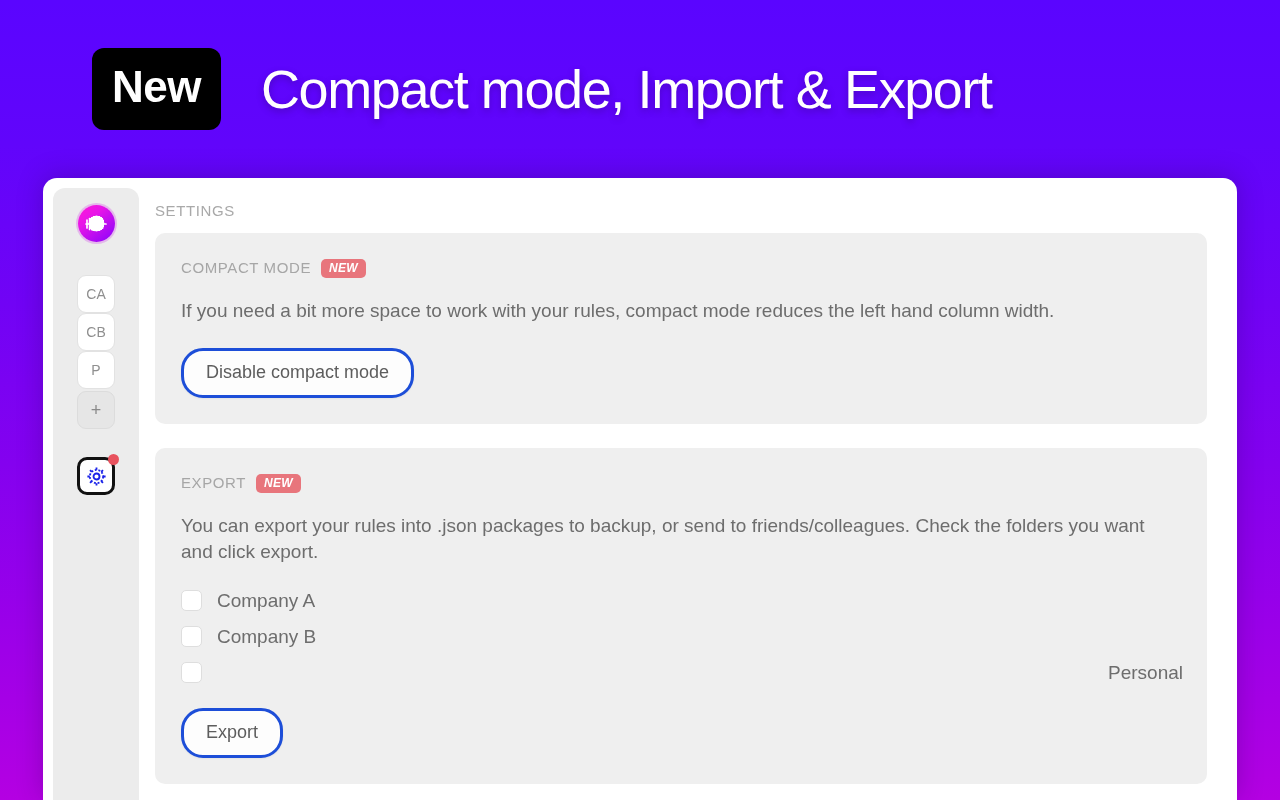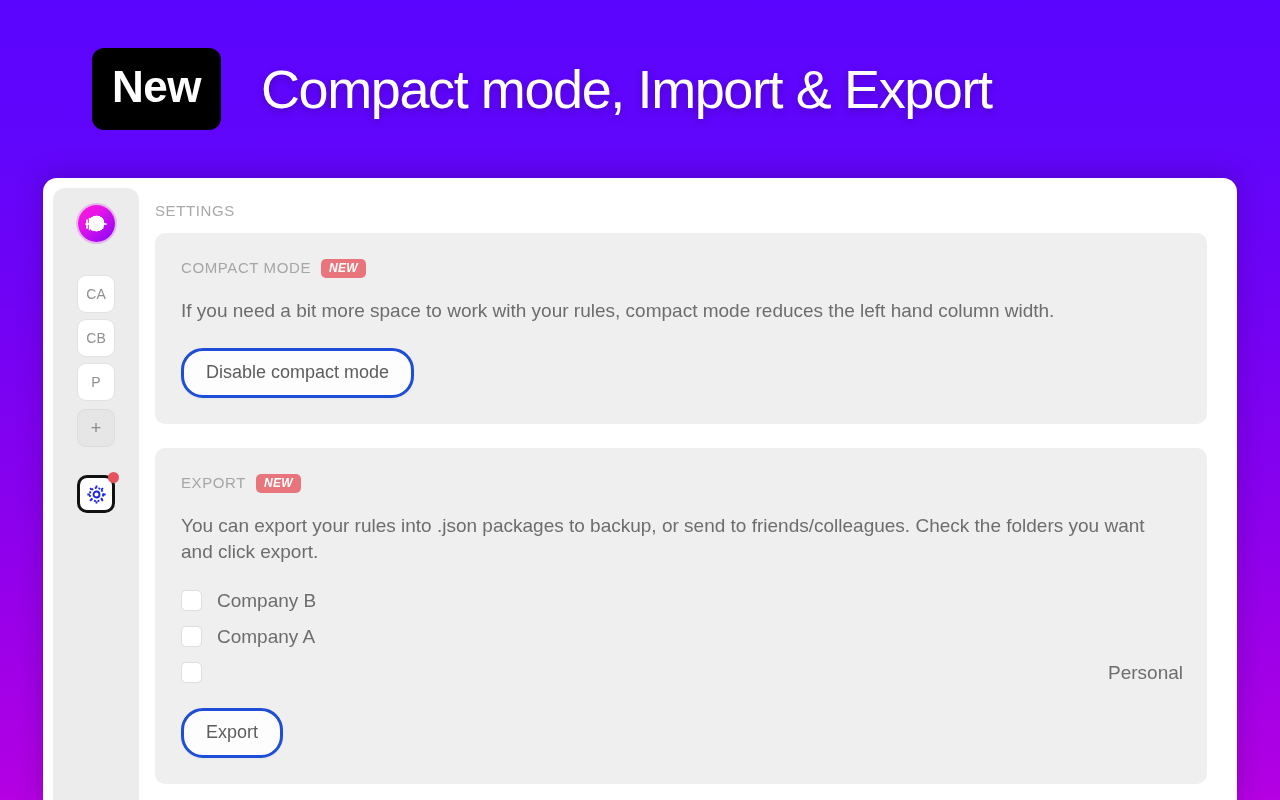--- a/index.html
+++ b/index.html
@@ -86,21 +86,21 @@
     align-items: center;
     justify-content: center;
     box-shadow: 0 0 0 2px rgba(200,0,230,0.22);
   }
   .logo svg { display: block; }
 
   .folder-list {
     margin-top: 33px;
     display: flex;
     flex-direction: column;
-    gap: 6px;
+    gap: 0;
     align-items: center;
   }
   .folder-btn {
     width: 38px;
     height: 38px;
     border-radius: 9px;
     background: #ffffff;
     border: 1px solid #e2e2e2;
     color: #8f8f8f;
     font-size: 14px;
@@ -294,25 +294,25 @@
     <div class="card">
       <div class="card-head">
         <span class="card-title">EXPORT</span>
         <span class="badge-new">NEW</span>
       </div>
       <div class="card-body">You can export your rules into .json packages to backup, or send to friends/colleagues. Check the folders you want and click export.</div>
 
       <div class="check-list">
         <div class="check-row">
           <span class="checkbox"></span>
-          <span class="check-label">Company B</span>
+          <span class="check-label">Company A</span>
         </div>
         <div class="check-row">
           <span class="checkbox"></span>
-          <span class="check-label">Company A</span>
+          <span class="check-label">Company B</span>
         </div>
         <div class="check-row">
           <span class="checkbox"></span>
           <span class="check-label">Personal</span>
         </div>
       </div>
 
       <div class="pill-btn">Export</div>
     </div>
 

